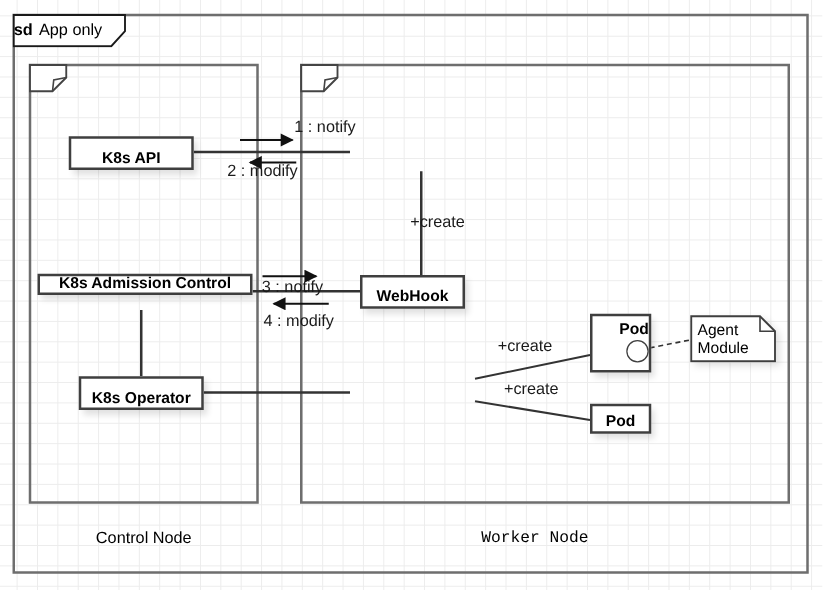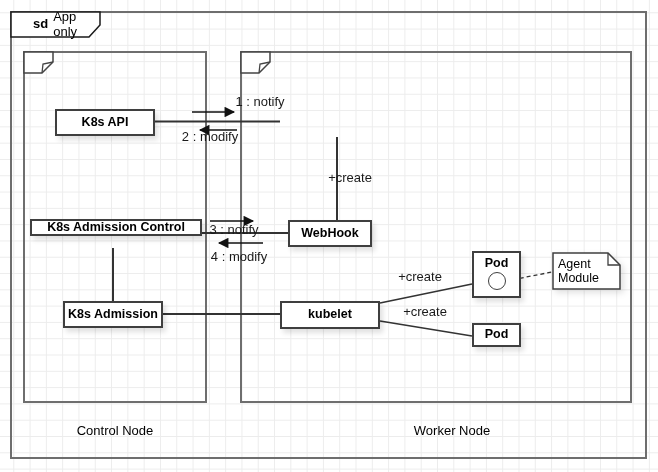--- a/index.html
+++ b/index.html
@@ -11,26 +11,26 @@
       linear-gradient(to bottom,#ececec 1px,transparent 1px);
     background-size:16.3px 16.3px;background-position:-3px -4px;
     font-family:"Liberation Sans",sans-serif;color:#000;
   }
   .abs{position:absolute;box-sizing:border-box;}
   .outer-frame{left:10px;top:11px;width:637px;height:448px;border:2px solid #6e6e6e;z-index:1;}
   .container{border:2px solid #6e6e6e;z-index:1;}
   .corner-icon{position:absolute;left:-2px;top:-2px;width:33px;height:25px;}
   .frame-label-shape{left:10px;top:11px;width:92px;height:27px;z-index:5;}
   .frame-label-text{left:10px;top:11px;width:86px;height:25px;display:flex;align-items:center;
-    padding-left:23px;gap:5px;font-size:13px;z-index:6;}
+    padding-left:1px;gap:5px;font-size:13px;z-index:6;}
   .frame-label-text .kw{font-weight:bold;}
   #connectors{position:absolute;left:0;top:0;z-index:2;}
   .node{
     position:absolute;box-sizing:border-box;background:#fff;border:2px solid #3f3f3f;
-    display:flex;align-items:center;justify-content:center;text-align:center;
+    display:flex;align-items:flex-end;justify-content:center;text-align:center;
     font-weight:bold;font-size:12.5px;line-height:1.1;white-space:nowrap;
     box-shadow:3px 4px 5px rgba(0,0,0,0.12);z-index:4;
   }
   .pod-tall{flex-direction:column;justify-content:flex-start;padding-top:4px;}
   .pod-circle{width:16px;height:16px;border:1.5px solid #3f3f3f;border-radius:50%;
     background:#fff;margin-top:1px;}
   .edge-label{position:absolute;transform:translate(-50%,-50%);font-size:13px;
     white-space:nowrap;z-index:3;color:#1a1a1a;}
   .container-label{position:absolute;transform:translate(-50%,-50%);font-size:13px;
     white-space:nowrap;z-index:3;}
@@ -103,38 +103,35 @@
 
   <div class="node" style="left:30px;top:219px;width:172px;height:17px;">
     <span>K8s Admission Control</span>
   </div>
 
   <div class="node" style="left:288px;top:220px;width:84px;height:27px;">
     <span>WebHook</span>
   </div>
 
   <div class="node" style="left:63px;top:301px;width:100px;height:27px;">
-    <span>K8s Admission</span>
+    <span>K8s Operator</span>
   </div>
 
-  <div class="node" style="left:280px;top:301px;width:100px;height:28px;">
-    <span>kubelet</span>
-  </div>
 
   <div class="node pod-tall" style="left:472px;top:251px;width:49px;height:47px;">
     <span>Pod</span>
     <span class="pod-circle"></span>
   </div>
 
   <div class="node" style="left:472px;top:323px;width:49px;height:24px;">
     <span>Pod</span>
   </div>
 
   <svg class="abs note" width="69" height="38" viewBox="0 0 69 38">
     <polygon points="1,1 56,1 68,13 68,37 1,37" fill="#ffffff" stroke="#3f3f3f" stroke-width="1.5"></polygon>
     <polyline points="56,1 56,13 68,13" fill="none" stroke="#3f3f3f" stroke-width="1.3"></polyline>
   </svg>
   <div class="note-text">Agent Module</div>
 
   <div class="container-label" style="left:115px;top:430px;">Control Node</div>
-  <div class="container-label" style="left:452px;top:430px;">Worker Node</div>
+  <div class="container-label" style="left:428px;top:430px;font-family:Liberation Mono, monospace;">Worker Node</div>
 
 </div>
 
 </body></html>

